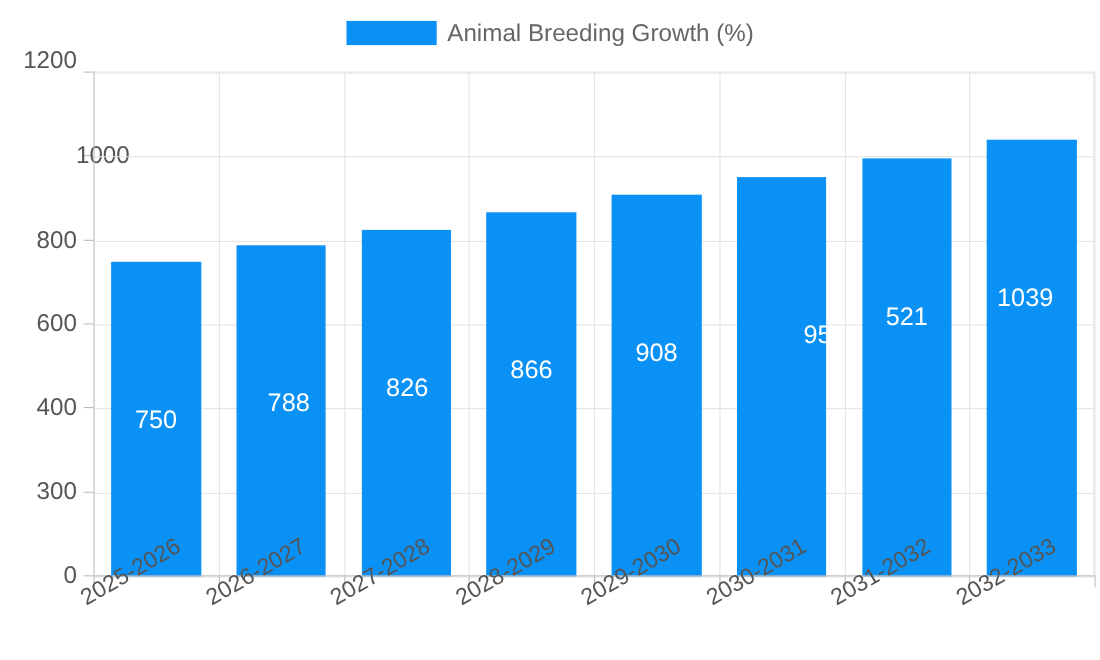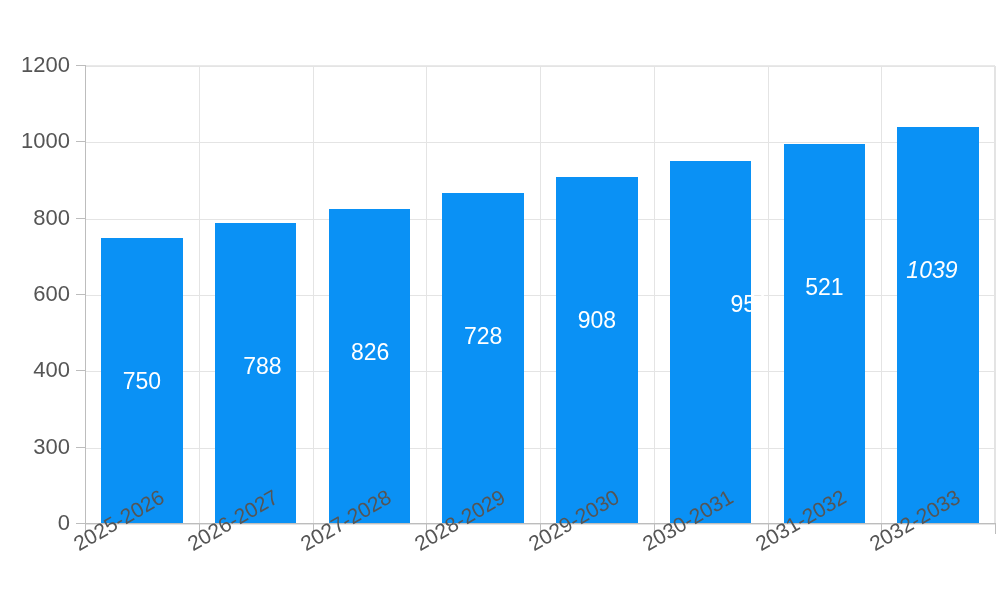--- a/index.html
+++ b/index.html
@@ -144,36 +144,42 @@
     text-align: center;
     line-height: 1;
     white-space: nowrap;
   }
 </style>
 </head>
 <body>
 
 <div id="chart-root">
 
+  <div class="legend">
+    <div class="legend-item">
+      <span class="legend-swatch"></span>
+      <span class="legend-label">Animal Breeding Growth (%)</span>
+    </div>
+  </div>
 
   <div id="y-axis">
       <div class="ytick-mark" style="top: 523px;"></div>
       <div class="ytick-label-wrap" style="top: 512px;">0</div>
       <div class="ytick-mark" style="top: 446.667px;"></div>
       <div class="ytick-label-wrap" style="top: 435.667px;">300</div>
       <div class="ytick-mark" style="top: 370.333px;"></div>
       <div class="ytick-label-wrap" style="top: 359.333px;">400</div>
       <div class="ytick-mark" style="top: 294px;"></div>
       <div class="ytick-label-wrap" style="top: 283px;">600</div>
       <div class="ytick-mark" style="top: 217.667px;"></div>
       <div class="ytick-label-wrap" style="top: 206.667px;">800</div>
       <div class="ytick-mark" style="top: 141.333px;"></div>
-      <div class="ytick-label-wrap" style="top: 130.333px;">1000</div>
+      <div class="ytick-label-wrap" style="top: 130.333px; padding-left: 48px;">1000</div>
       <div class="ytick-mark" style="top: 65px;"></div>
-      <div class="ytick-label-wrap" style="top: 54px;">1200</div>
+      <div class="ytick-label-wrap" style="top: 44px;">1200</div>
     </div>
 
   <div class="plot">
     <div id="gridlines-h">
         <div class="gridline-h" style="top: 458px;"></div>
         <div class="gridline-h" style="top: 381.667px;"></div>
         <div class="gridline-h" style="top: 305.333px;"></div>
         <div class="gridline-h" style="top: 229px;"></div>
         <div class="gridline-h" style="top: 152.667px;"></div>
         <div class="gridline-h" style="top: 76.3333px;"></div>
@@ -190,29 +196,29 @@
         <div class="gridline-v" style="left: 910px;"></div>
       </div>
     <div id="bars">
         <div class="bar" style="left: 16.2094px; top: 171.75px; width: 81.3312px; height: 286.25px; background: rgb(10, 145, 245);"></div>
         <div class="bar-value" style="left: 16.2094px; width: 81.3312px; top: 303.75px; color: rgb(255, 255, 255);">750</div>
         <div class="bar" style="left: 129.959px; top: 157.247px; width: 81.3312px; height: 300.753px; background: rgb(10, 145, 245);"></div>
         <div class="bar-value" style="left: 129.959px; width: 95px; top: 289.247px; color: rgb(255, 255, 255);">788</div>
         <div class="bar" style="left: 243.709px; top: 142.743px; width: 81.3312px; height: 315.257px; background: rgb(10, 145, 245);"></div>
         <div class="bar-value" style="left: 243.709px; width: 83px; top: 274.743px; color: rgb(255, 255, 255);">826</div>
         <div class="bar" style="left: 357.459px; top: 127.477px; width: 81.3312px; height: 330.523px; background: rgb(10, 145, 245);"></div>
-        <div class="bar-value" style="left: 357.459px; width: 81.3312px; top: 259.477px; color: rgb(255, 255, 255);">728</div>
+        <div class="bar-value" style="left: 357.459px; width: 81.3312px; top: 259.477px; color: rgb(255, 255, 255);">866</div>
         <div class="bar" style="left: 471.209px; top: 111.447px; width: 81.3312px; height: 346.553px; background: rgb(10, 145, 245);"></div>
         <div class="bar-value" style="left: 471.209px; width: 81.3312px; top: 243.447px; color: rgb(255, 255, 255); text-align: center;">908</div>
         <div class="bar" style="left: 584.959px; top: 95.035px; width: 81.3312px; height: 362.965px; background: rgb(10, 145, 245);"></div>
         <div class="bar-value" style="left: 584.959px; width: 81.3312px; top: 227.035px; color: rgb(255, 255, 255); padding-left: 39px;">951</div>
         <div class="bar" style="left: 698.709px; top: 78.2417px; width: 81.3312px; height: 379.758px; background: rgb(10, 145, 245);"></div>
         <div class="bar-value" style="left: 698.709px; width: 81.3312px; top: 210.242px; color: rgb(255, 255, 255);">521</div>
         <div class="bar" style="left: 812.459px; top: 61.4483px; width: 81.3312px; height: 396.552px; background: rgb(10, 145, 245);"></div>
-        <div class="bar-value" style="left: 812.459px; width: 69px; top: 193.448px; color: rgb(255, 255, 255); font-style: italic;">1039</div>
+        <div class="bar-value" style="left: 812.459px; width: 69px; top: 193.448px; color: rgb(255, 255, 255);">1039</div>
       </div>
   </div>
 
   <div class="axis-line-y"></div>
   <div class="axis-line-x"></div>
 
   <div id="x-axis">
       <div class="xtick-mark" style="left: 85px;"></div>
       <div class="xtick-mark" style="left: 199px;"></div>
       <div class="xtick-mark" style="left: 313px;"></div>

